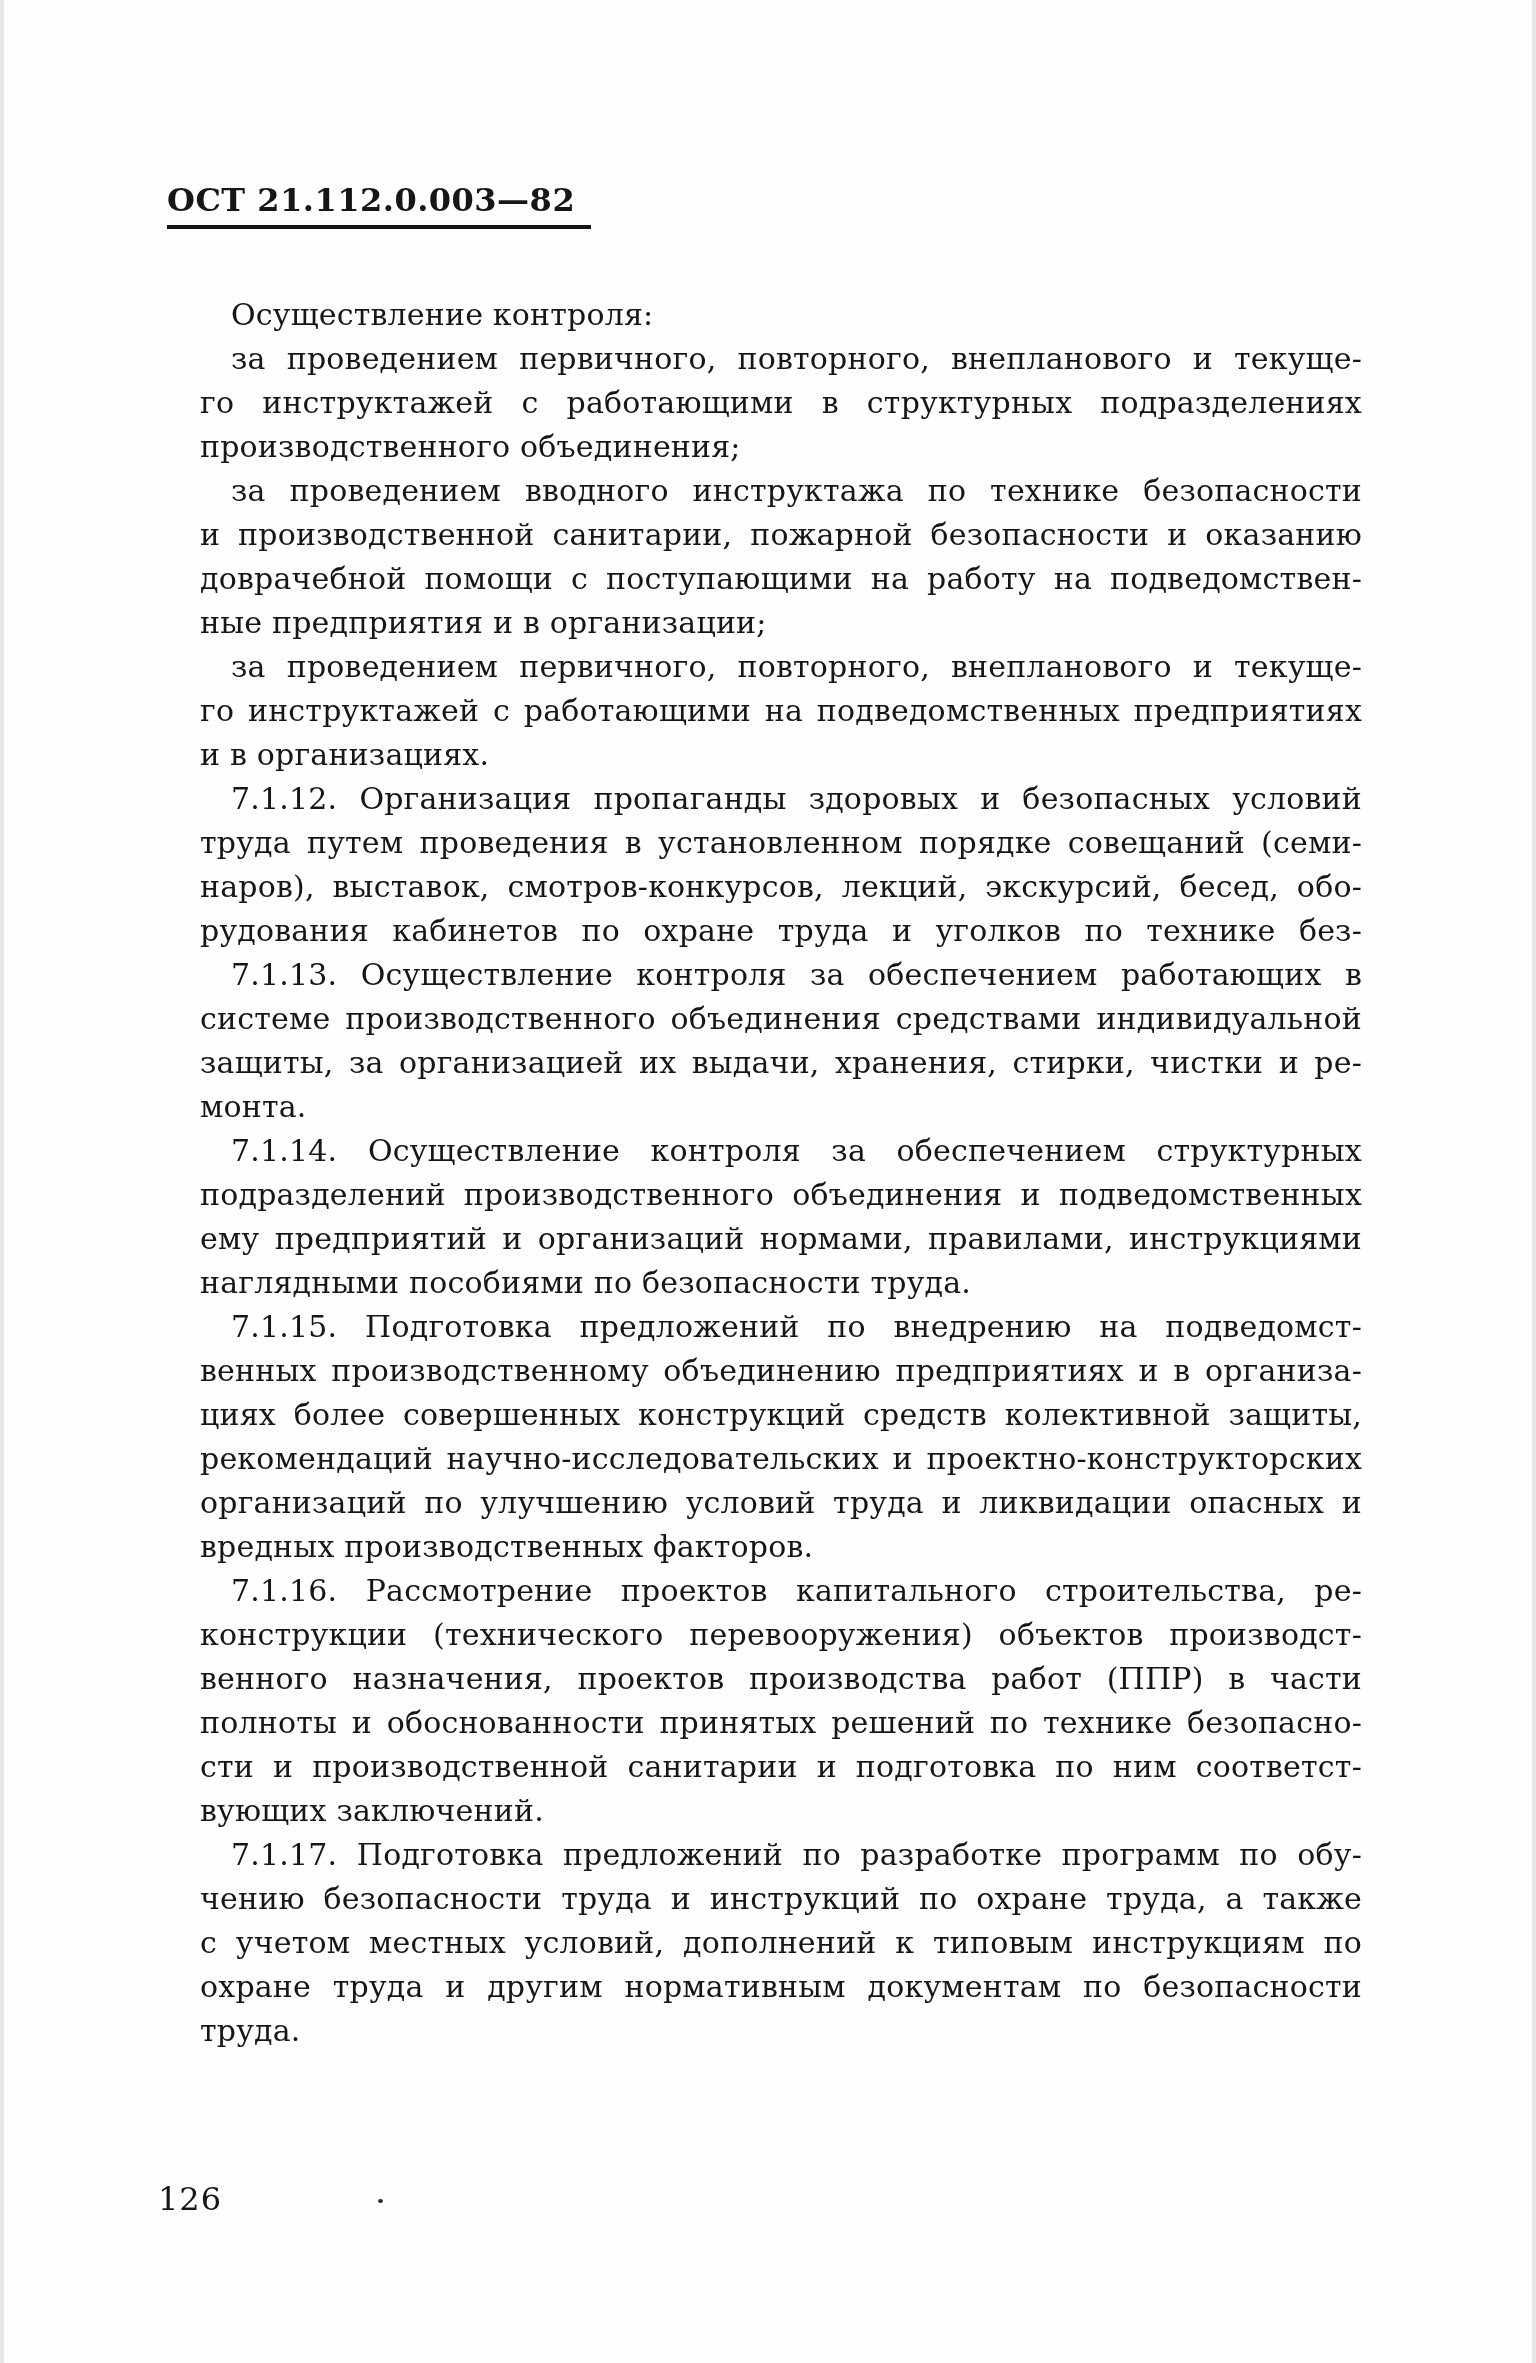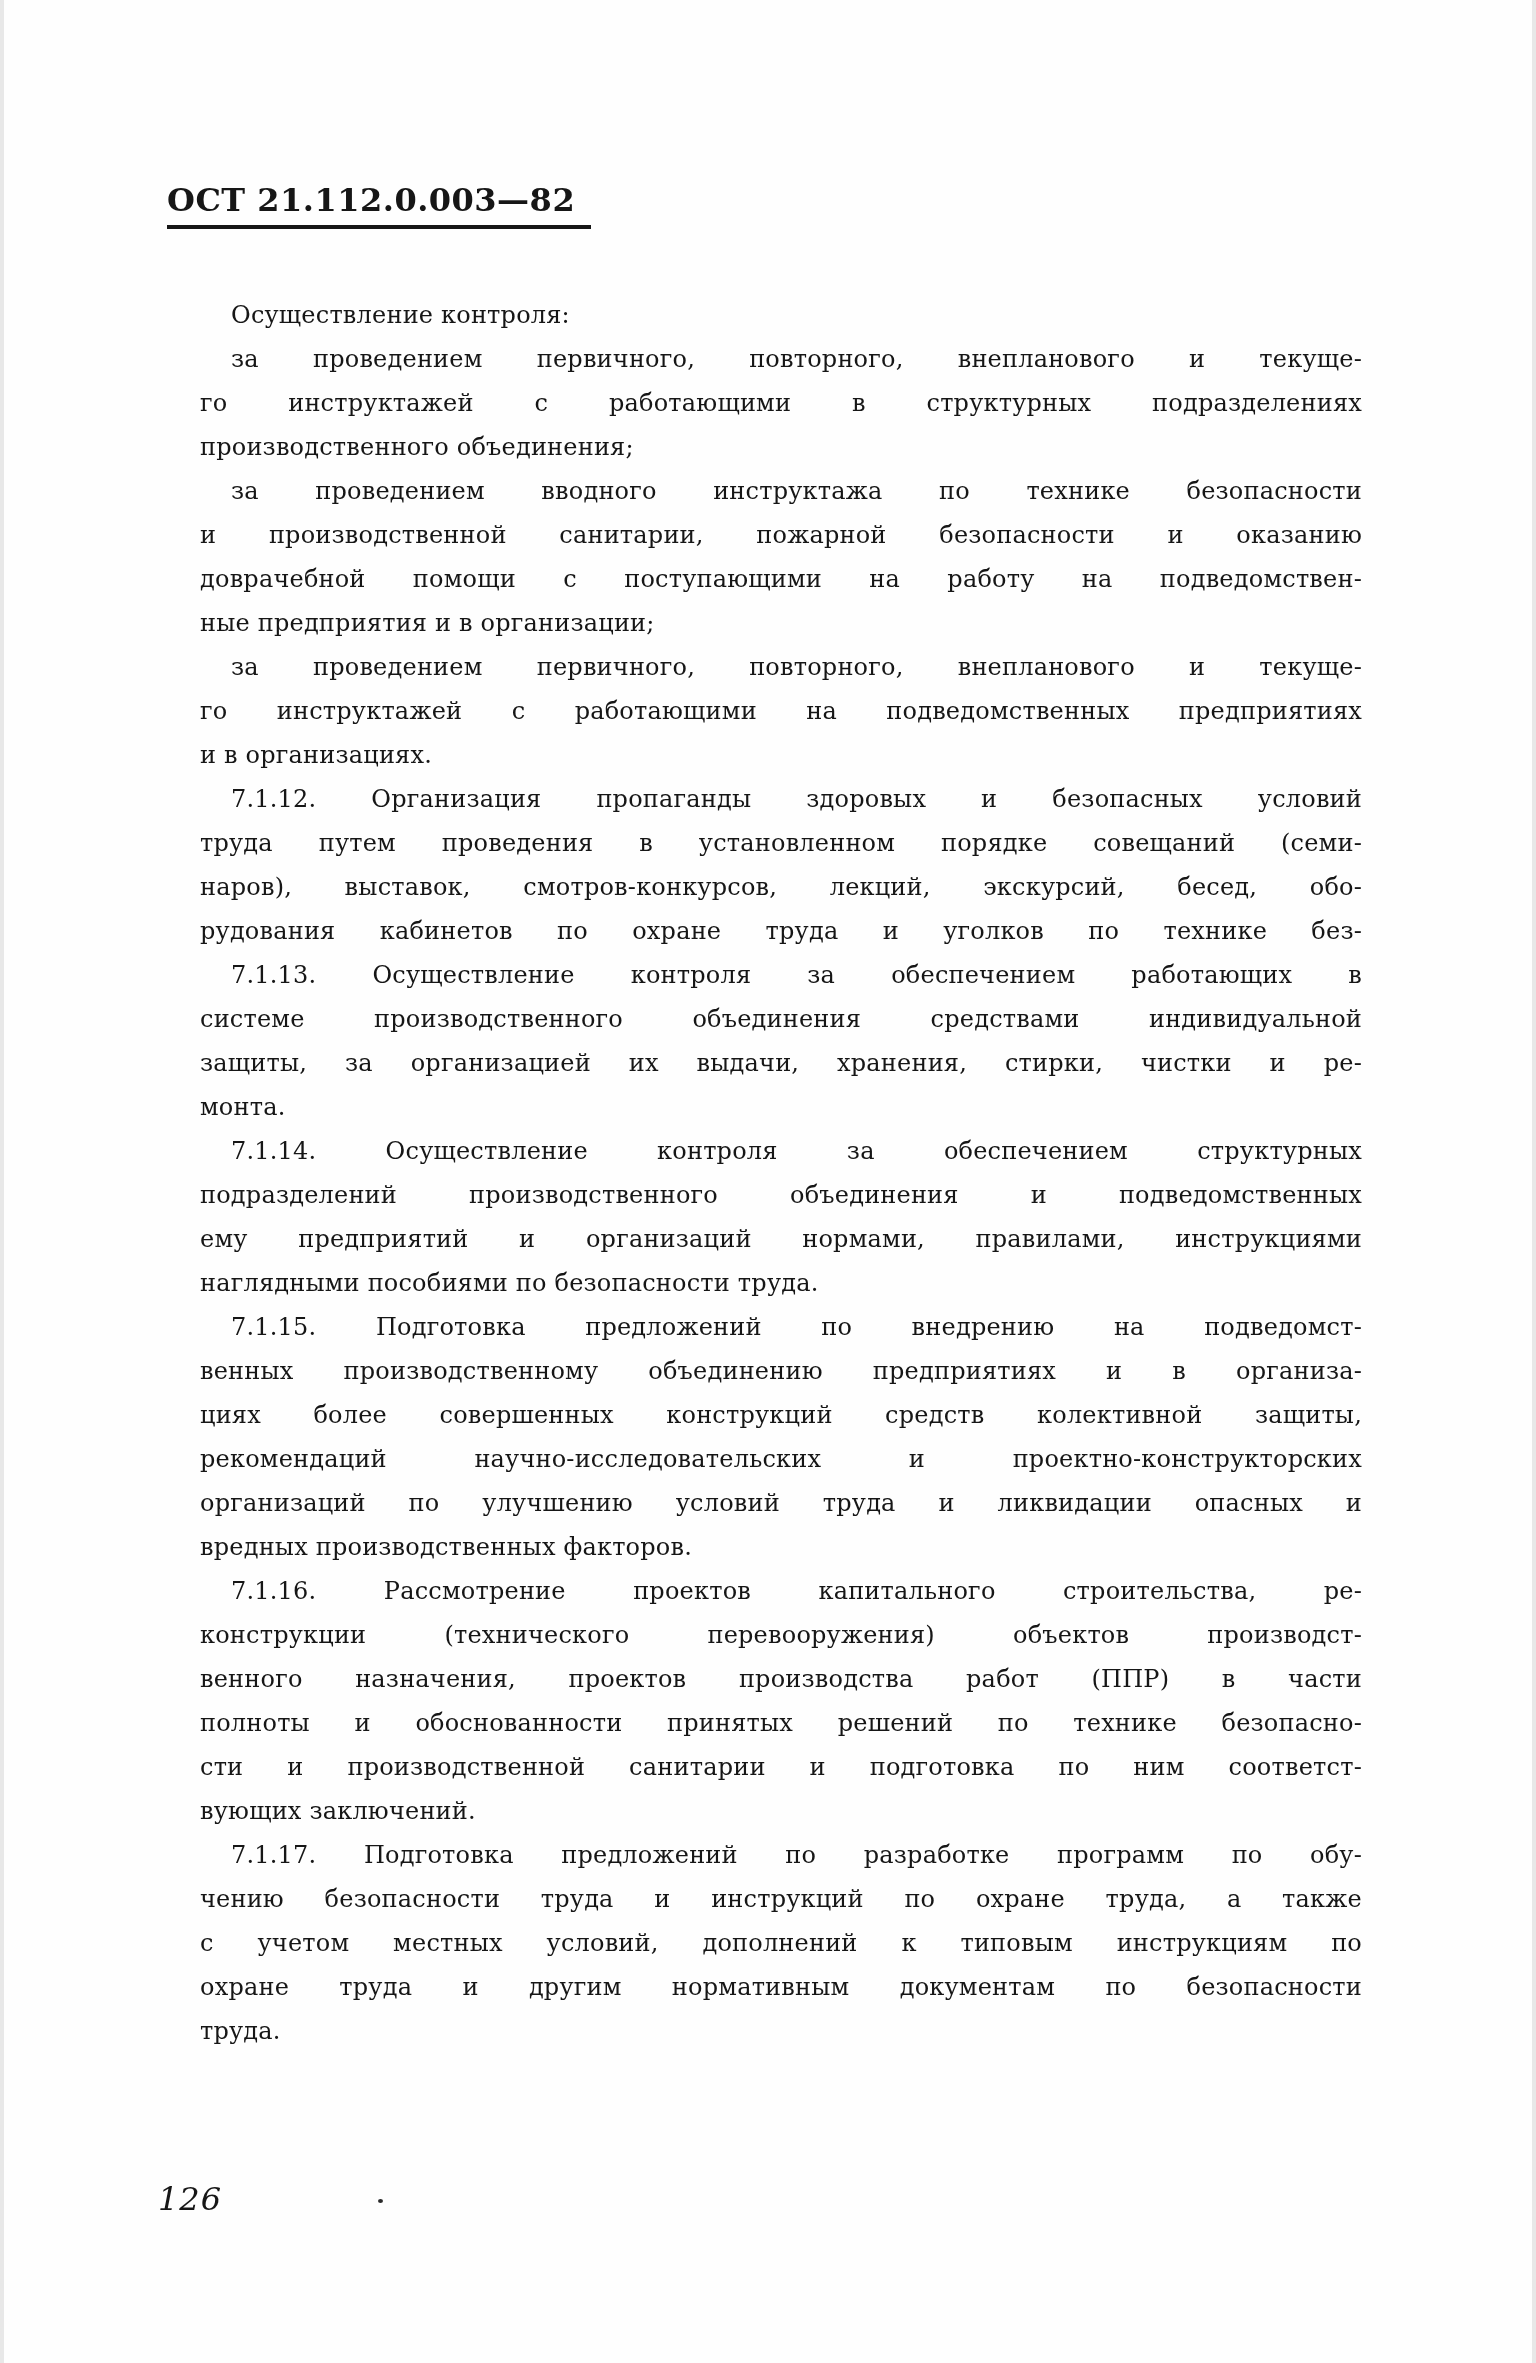--- a/index.html
+++ b/index.html
@@ -27,40 +27,39 @@
     letter-spacing: 0.5px;
     padding: 0 16px 6px 0;
     border-bottom: 4px solid var(--ink);
     white-space: nowrap;
   }
   .doc-body {
     position: absolute;
     left: 196px;
     top: 293px;
     width: 1162px;
-    font-size: 24px;
+    font-size: 30px;
     line-height: 44px;
     letter-spacing: 0.2px;
   }
   .paragraph { margin: 0; }
   .line {
     text-align: justify;
     text-align-last: justify;
     white-space: normal;
   }
   .line.last { text-align-last: left; }
   .line.indent { text-indent: 31px; }
   .para-num { font-weight: normal; }
   .doc-footer {
     position: absolute;
     left: 154px;
     top: 2180px;
     font-size: 32px;
     letter-spacing: 1px;
-    font-style: italic;
   }
   .ink-speck {
     position: absolute;
     left: 374px;
     top: 2199px;
     width: 5px;
     height: 4px;
     border-radius: 50%;
     background: #2a2a2a;
   }

